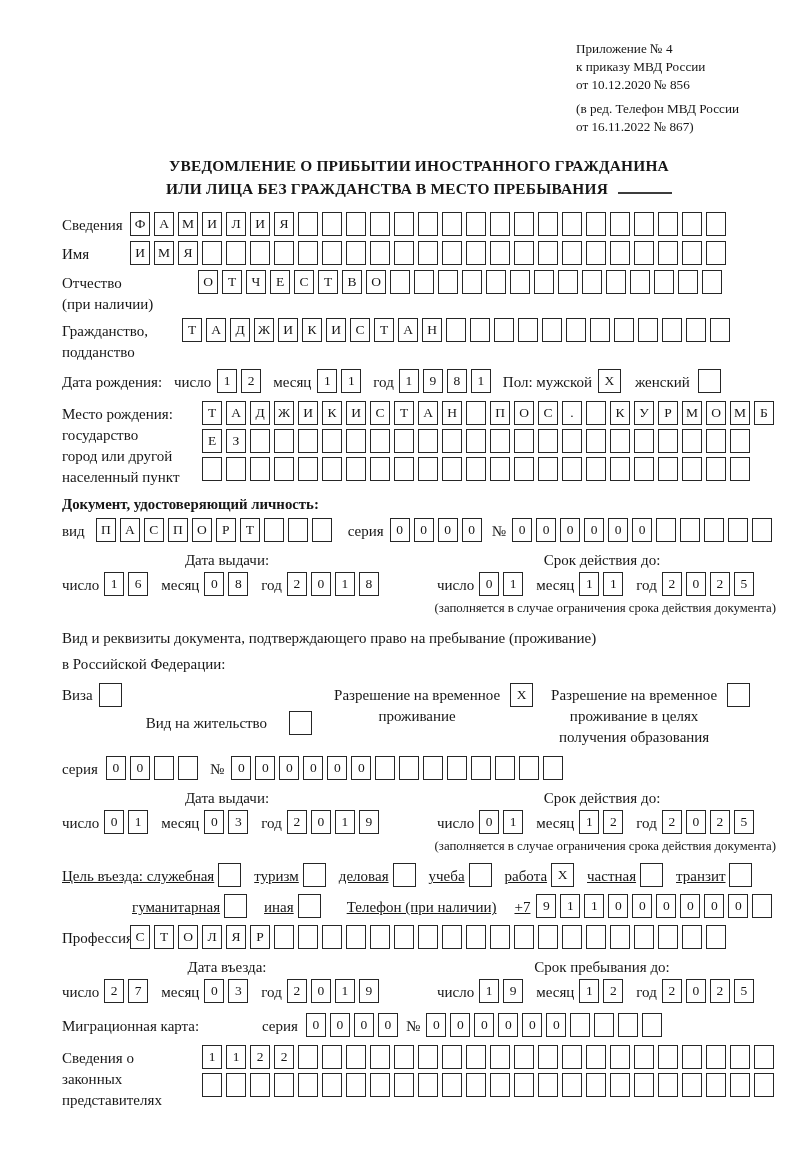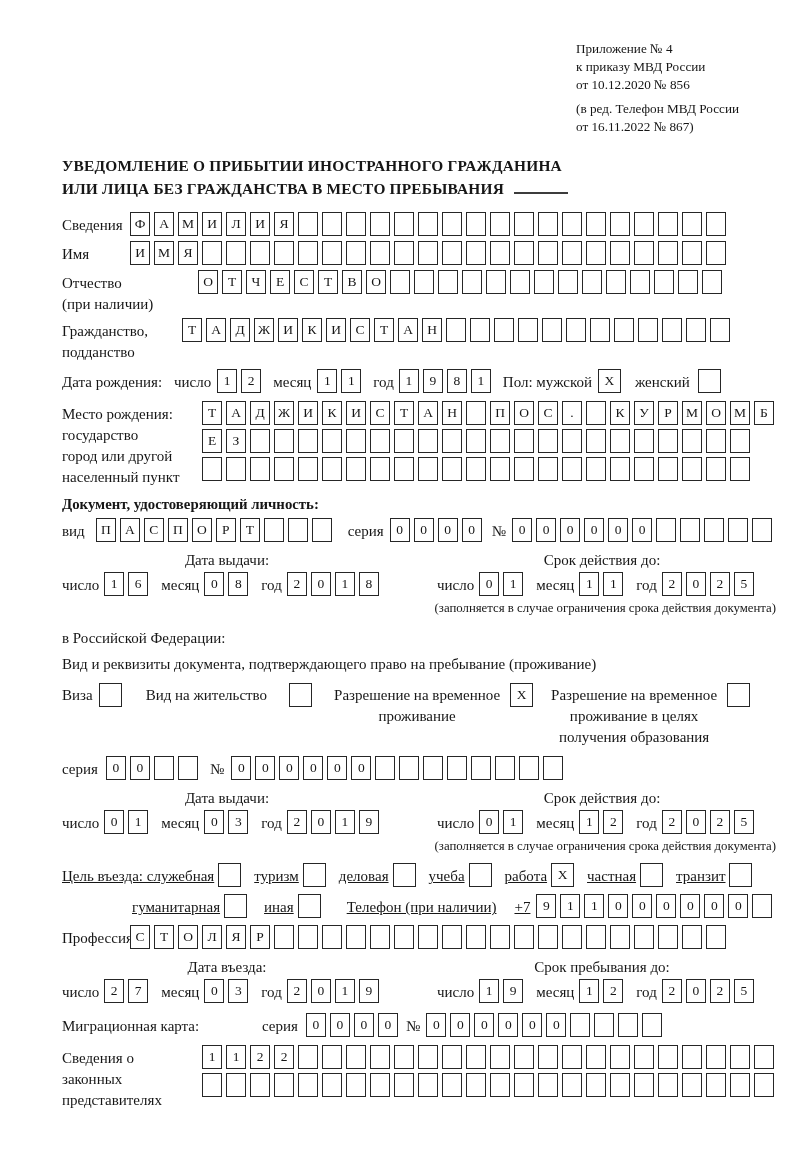--- a/index.html
+++ b/index.html
@@ -9,21 +9,21 @@
     font-family:"Liberation Serif","DejaVu Serif",serif; font-size:15px;
     -webkit-font-smoothing:antialiased;
   }
   .page { padding:40px 24px 8px 62px; }
 
   .appendix { margin-left:auto; width:200px; font-size:13.2px; line-height:1.38; }
   .appendix .agap { height:5px; }
 
   .forma { text-align:right; font-weight:bold; padding-right:10px; margin-top:16px; font-size:15px; }
 
-  .title { font-weight:bold; font-size:15.4px; margin-top:18px; line-height:1.5; letter-spacing:0.2px; }
+  .title { text-align:center; font-weight:bold; font-size:15.4px; margin-top:18px; line-height:1.5; letter-spacing:0.2px; }
   .blank-line { display:inline-block; width:54px; border-bottom:2.2px solid #3c3c3c; height:13px; margin-left:10px; }
 
   .section { font-weight:bold; margin-top:22px; font-size:14.7px; letter-spacing:0.1px; }
 
   .frow { display:flex; align-items:flex-start; margin-top:3px; }
   .lbl { line-height:26px; white-space:nowrap; }
   .lblcol { line-height:21px; padding-top:3px; }
   .w68 { width:68px; flex:none; }
   .w112 { width:112px; flex:none; }
   .w120 { width:120px; flex:none; }
@@ -407,32 +407,32 @@
             <span class="cell">0</span>
             <span class="cell">2</span>
             <span class="cell">5</span>
           </span>
       </div>
     </div>
   </div>
   <div class="vnote">(заполняется в случае ограничения срока действия документа)</div>
 
   <div class="para">
+    <div>Вид и реквизиты документа, подтверждающего право на пребывание (проживание)</div>
     <div>в Российской Федерации:</div>
-    <div>Вид и реквизиты документа, подтверждающего право на пребывание (проживание)</div>
   </div>
 
   <div class="optrow">
     <div class="opt">
       <span class="optlbl">Виза</span>
       <span class="cells cb" style="margin-left:6px;">
           <span class="cell"></span>
         </span>
     </div>
-    <div class="opt" style="margin-left:20px;">
+    <div class="opt" style="margin-left:20px;margin-top:28px;">
       <span class="optlbl">Вид на жительство</span>
       <span class="cells cb" style="margin-left:22px;">
           <span class="cell"></span>
         </span>
     </div>
     <div class="opt" style="margin-left:18px;">
       <div class="optlbl-multi">
         <div>Разрешение на временное</div>
         <div>проживание</div>
       </div>

